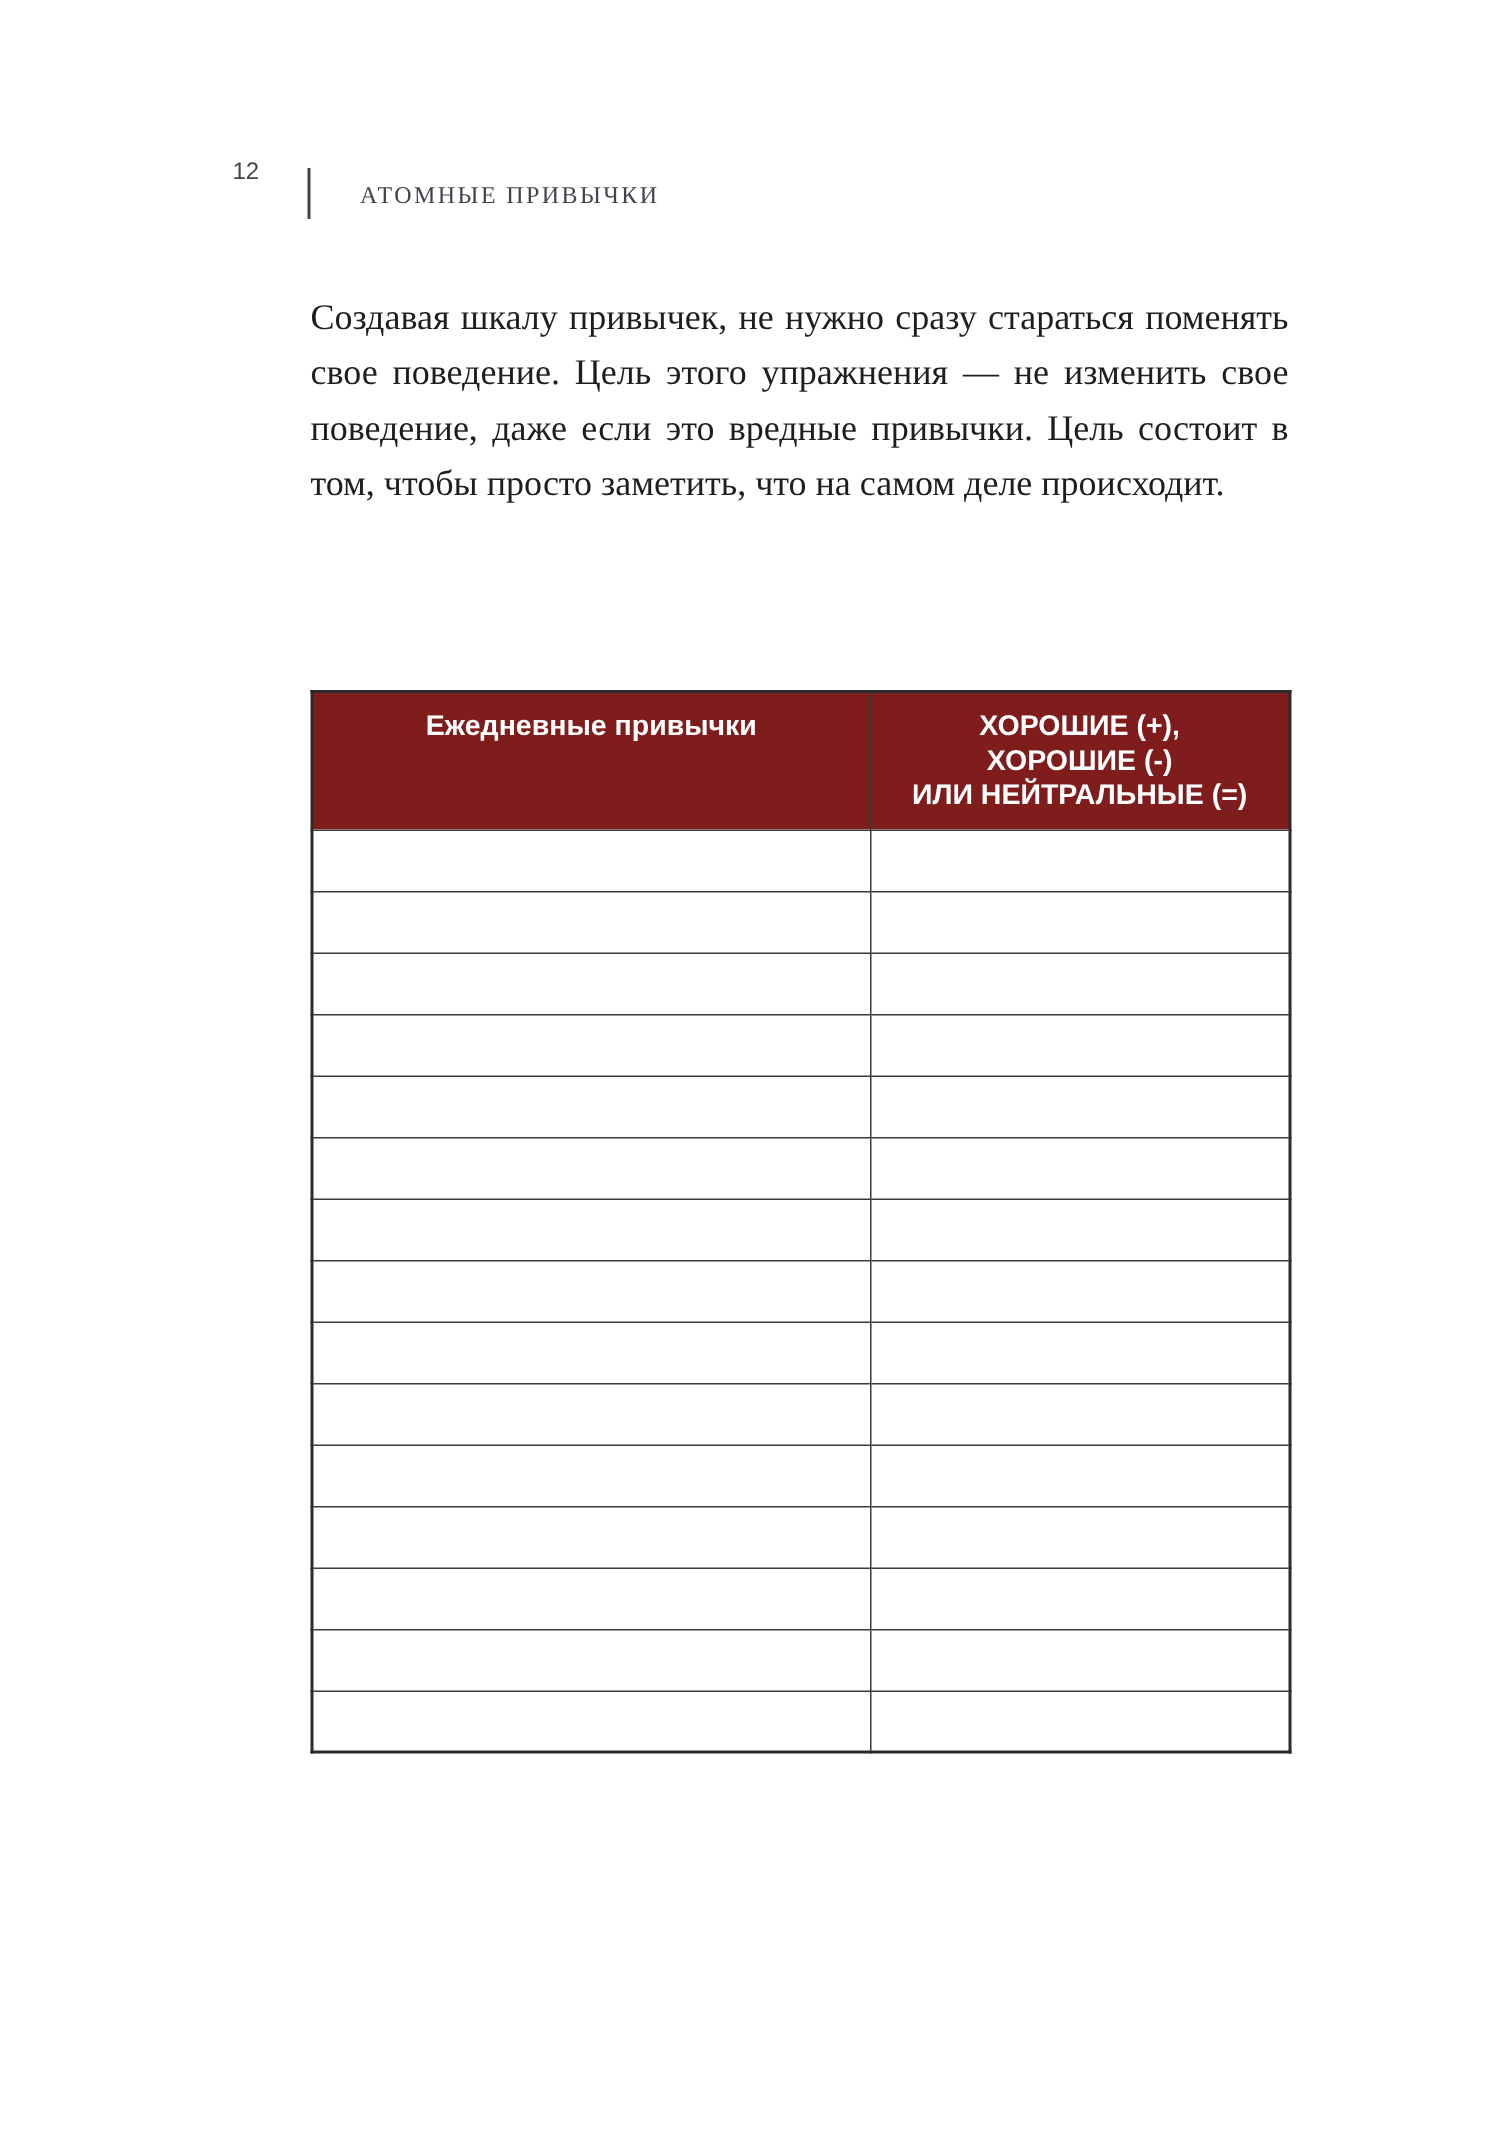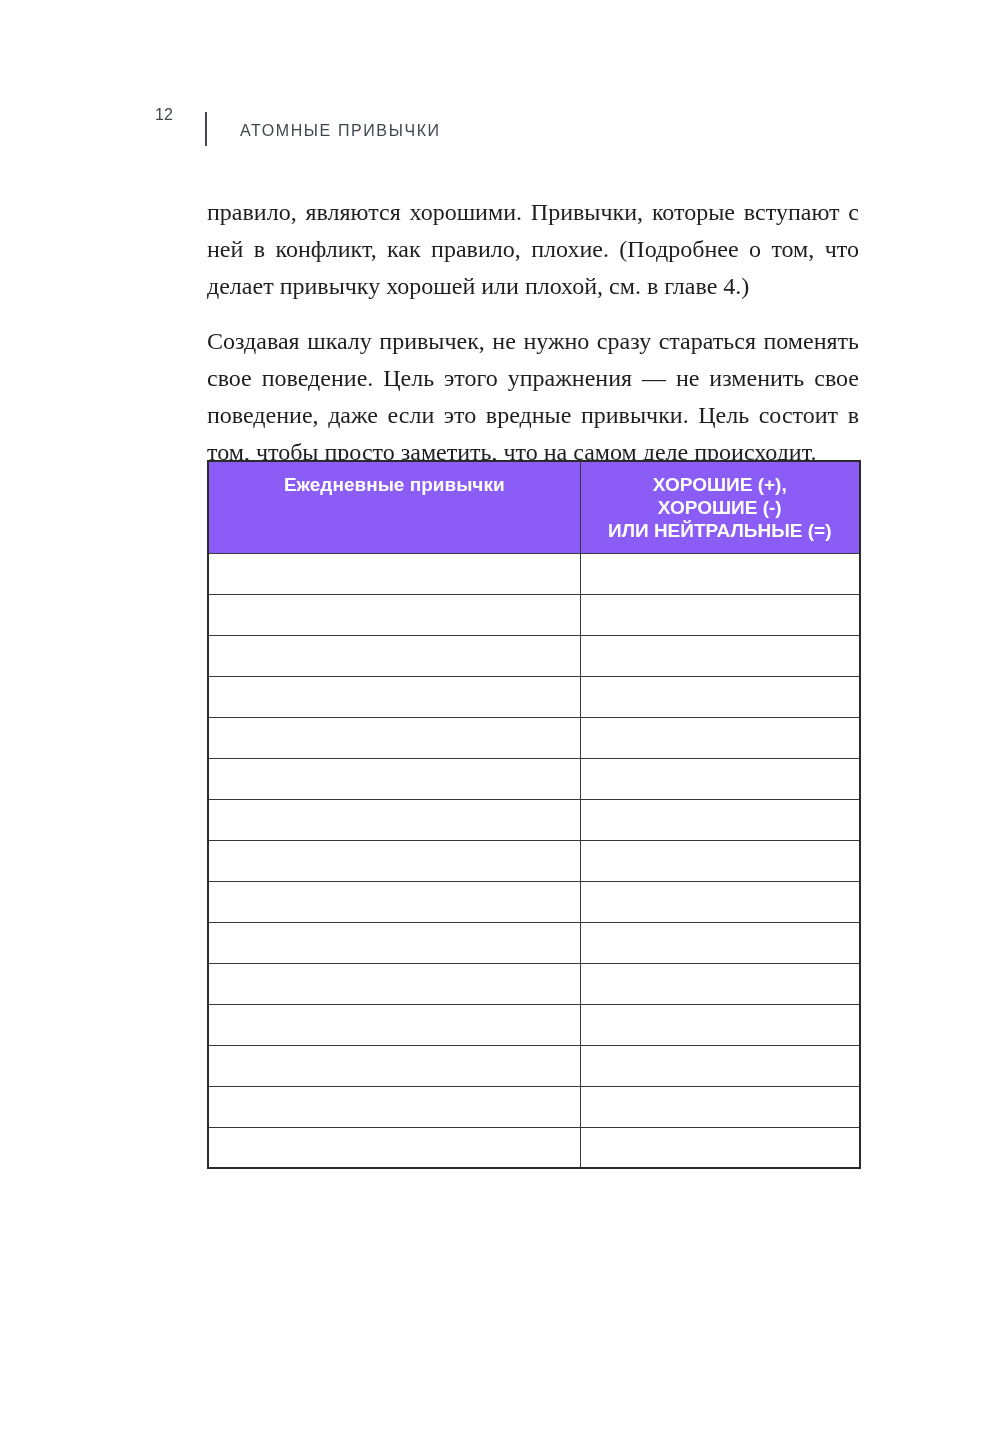--- a/index.html
+++ b/index.html
@@ -29,21 +29,21 @@
     left: 205px;
     top: 112px;
     width: 2px;
     height: 34px;
     background: #41464e;
   }
   .book-title {
     position: absolute;
     left: 240px;
     top: 122px;
-    font-family: Liberation Sans, sans-serif;
+    font-family: Liberation Serif, serif;
     font-size: 16px;
     letter-spacing: 1.6px;
     color: #41464e;
   }
 
   
   .content {
     position: absolute;
     left: 207px;
     top: 194px;
@@ -70,21 +70,21 @@
   .habits-table col.col-habit  { width: 372px; }
   .habits-table col.col-rating { width: 280px; }
   .habits-table th,
   .habits-table td {
     border: 1px solid #3a3a3a;
     box-sizing: border-box;
     padding: 0;
   }
   .habits-table thead th {
     height: 92px;
-    background: #8b5cf6;
+    background: #7f1d1d;
     color: #ffffff;
     font-weight: bold;
     font-size: 19px;
     line-height: 23px;
     vertical-align: top;
     padding-top: 11px;
   }
   .habits-table thead th .hdr-line { display: block; }
   .habits-table tbody td {
     height: 41px;
@@ -94,21 +94,20 @@
 </head>
 <body>
 
 <div class="page-number">12</div>
 
 <div class="header-divider"></div>
 
 <div class="book-title">АТОМНЫЕ ПРИВЫЧКИ</div>
 
 <div class="content">
-  <p>правило, являются хорошими. Привычки, которые вступают с ней в конфликт, как правило, плохие. (Подробнее о том, что делает привычку хорошей или плохой, см. в главе 4.)</p>
   <p>Создавая шкалу привычек, не нужно сразу стараться поменять свое поведение. Цель этого упражнения — не изменить свое поведение, даже если это вредные привычки. Цель состоит в том, чтобы просто заметить, что на самом деле происходит.</p>
 </div>
 
 <table class="habits-table">
   <colgroup>
     <col class="col-habit">
     <col class="col-rating">
   </colgroup>
   <thead>
     <tr>

